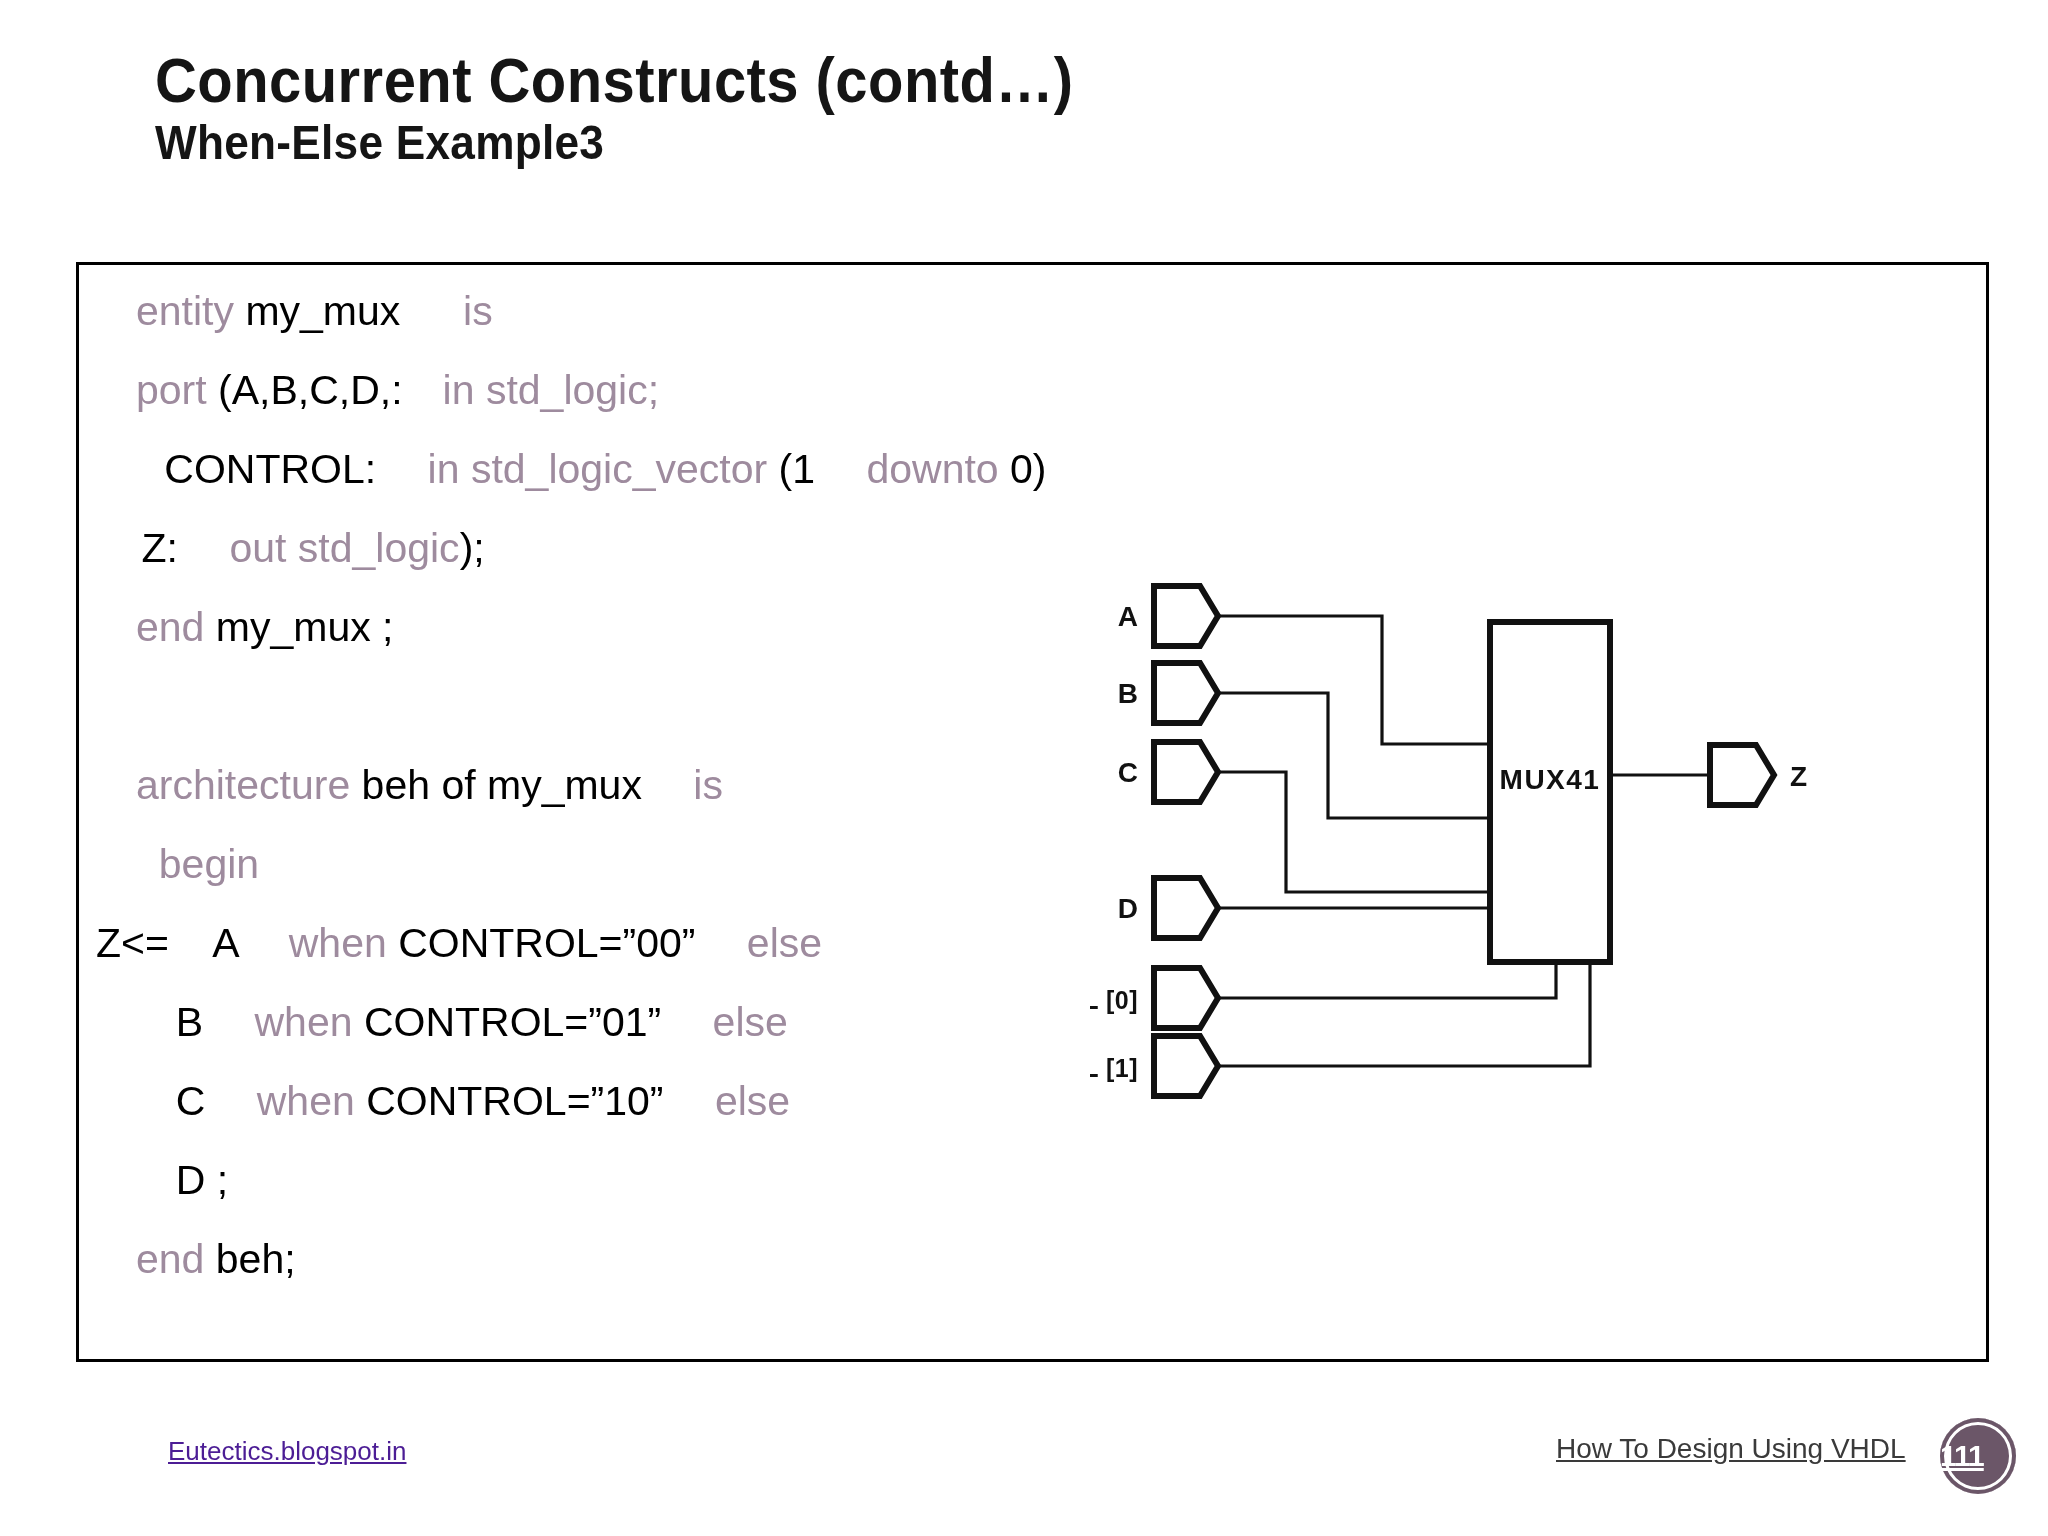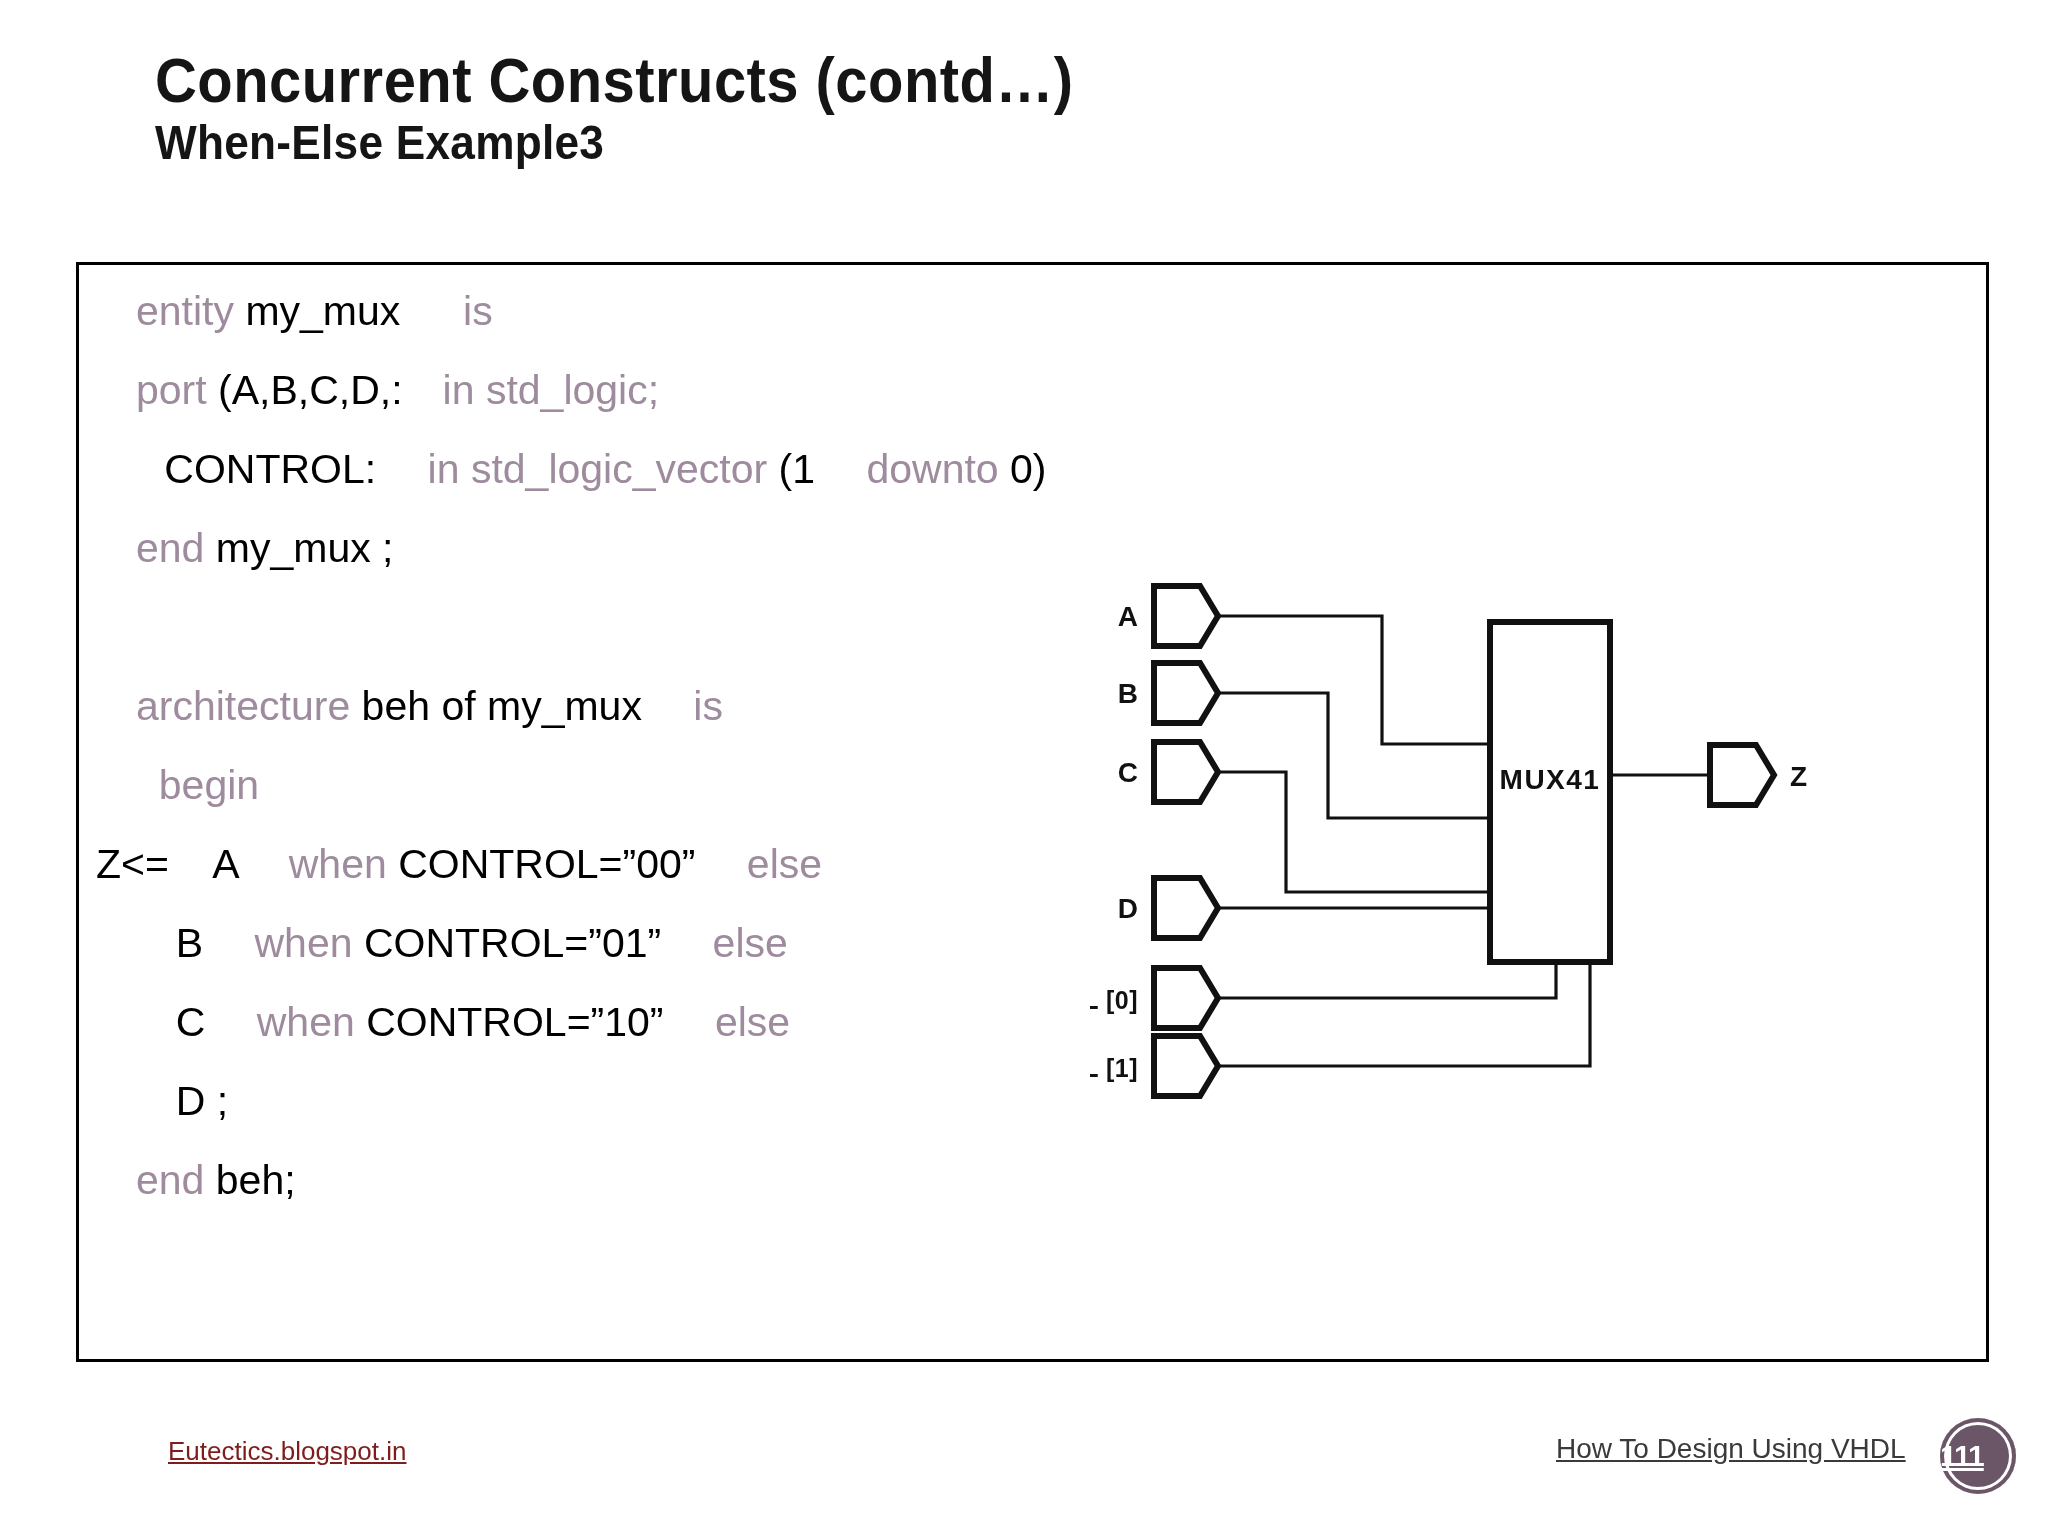--- a/index.html
+++ b/index.html
@@ -97,20 +97,21 @@
   <div class="title-main">Concurrent Constructs (contd…)</div>
   <div class="title-sub">When-Else Example3</div>
 </div>
 
 <div id="content-box"></div>
 
 <div id="code">
     <div class="ln"><span class="kw">entity </span><span>my_mux </span><span class="kw"> is</span></div>
     <div class="ln"><span class="kw">port </span><span>(A,B,C,D,:</span><span class="kw">in std_logic;</span></div>
     <div class="ln"><span>      CONTROL: </span><span class="kw">in std_logic_vector </span><span>(1 </span><span class="kw">downto </span><span>0)</span></div>
+    <div class="ln"><span>    Z: </span><span class="kw">out std_logic</span><span>);</span></div>
     <div class="ln"><span class="kw">end </span><span>my_mux ;</span></div>
     <div class="ln blank">&nbsp;</div>
     <div class="ln"><span class="kw">architecture </span><span>beh of my_mux </span><span class="kw">is</span></div>
     <div class="ln"><span>  </span><span class="kw">begin</span></div>
     <div class="ln"><span>Z&lt;=    A </span><span class="kw">when </span><span>CONTROL=”00” </span><span class="kw">else</span></div>
     <div class="ln"><span>       B </span><span class="kw">when </span><span>CONTROL=”01” </span><span class="kw">else</span></div>
     <div class="ln"><span>       C </span><span class="kw">when </span><span>CONTROL=”10” </span><span class="kw">else</span></div>
     <div class="ln"><span>       D ;</span></div>
     <div class="ln"><span class="kw">end </span><span>beh;</span></div>
   </div>
@@ -152,17 +153,17 @@
       <text x="48" y="143" text-anchor="end">B</text>
       <text x="48" y="222" text-anchor="end">C</text>
       <text x="48" y="358" text-anchor="end">D</text>
       <text x="48" y="449" text-anchor="end" font-size="25" letter-spacing="0.5">CONTROL [0]</text>
       <text x="48" y="517" text-anchor="end" font-size="25" letter-spacing="0.5">CONTROL [1]</text>
       <text x="700" y="226" text-anchor="start">Z</text>
     </g>
   </svg>
 </div>
 
-<a id="footer-left" href="#" style="color:#7f1d1d;">Eutectics.blogspot.in</a>
+<a id="footer-left" href="#" style="color:#4c1d95;">Eutectics.blogspot.in</a>
 <a id="footer-right" href="#" style="color:#3a3a3a;">How To Design Using VHDL</a>
 <div id="page-badge">
   <span>111</span>
 </div>
 
 </body></html>

